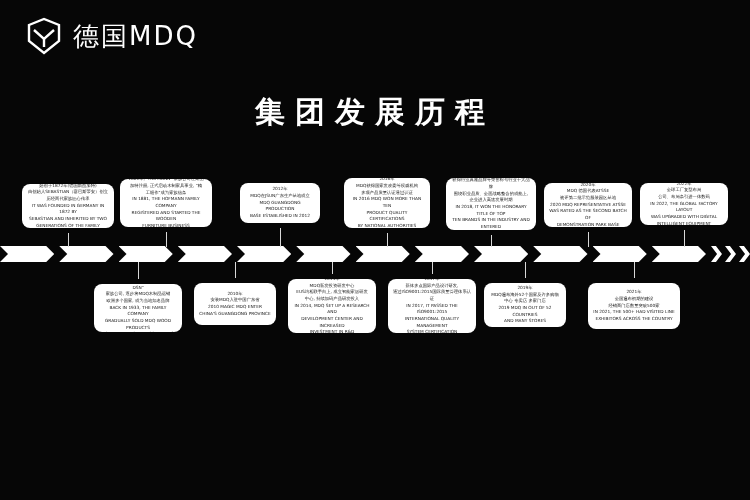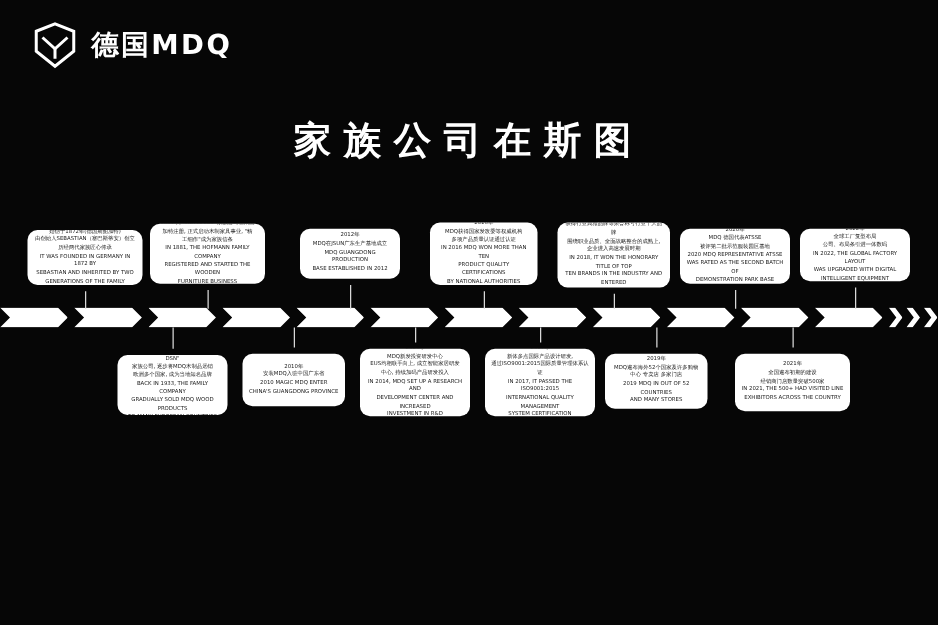--- a/index.html
+++ b/index.html
@@ -9,21 +9,21 @@
     font-family:"DejaVu Sans","Liberation Sans",sans-serif;
     color:#fff;
     position:relative;
     overflow:hidden;
   }
   .stage { position:absolute; inset:0; background:#060606; }
 
   
   .logo { position:absolute; left:24px; top:16px; display:flex; align-items:center; gap:9px; }
   .logo-mark { width:40px; height:40px; display:block; }
-  .logo-text { font-size:22px; font-weight:bold; letter-spacing:2px; color:#fff; }
+  .logo-text { font-size:26px; font-weight:normal; letter-spacing:2px; color:#fff; }
 
   
   .title {
     position:absolute; top:92px; left:0; width:100%;
     text-align:center; font-size:30px; font-weight:bold; letter-spacing:10px;
   }
 
   
   .timeline {
     position:absolute; left:0; top:246px; width:706px; height:16px;
@@ -60,21 +60,21 @@
 
   <div class="logo">
     <svg class="logo-mark" viewBox="0 0 40 40">
       <path d="M5 9 L20 3 L35 9 L35 25 L20 37 L5 25 Z" fill="none" stroke="#ffffff" stroke-width="2.4"></path>
       <path d="M10 14 L20 23 L30 14" fill="none" stroke="#ffffff" stroke-width="2.4"></path>
       <path d="M20 23 L20 31" fill="none" stroke="#ffffff" stroke-width="2.4"></path>
     </svg>
     <div class="logo-text">德国MDQ</div>
   </div>
 
-  <div class="title">家族公司在斯图</div>
+  <div class="title">集团发展历程</div>
 
   <div class="timeline">
     <div class="seg"></div>
     <div class="seg"></div>
     <div class="seg"></div>
     <div class="seg"></div>
     <div class="seg"></div>
     <div class="seg"></div>
     <div class="seg"></div>
     <div class="seg"></div>

